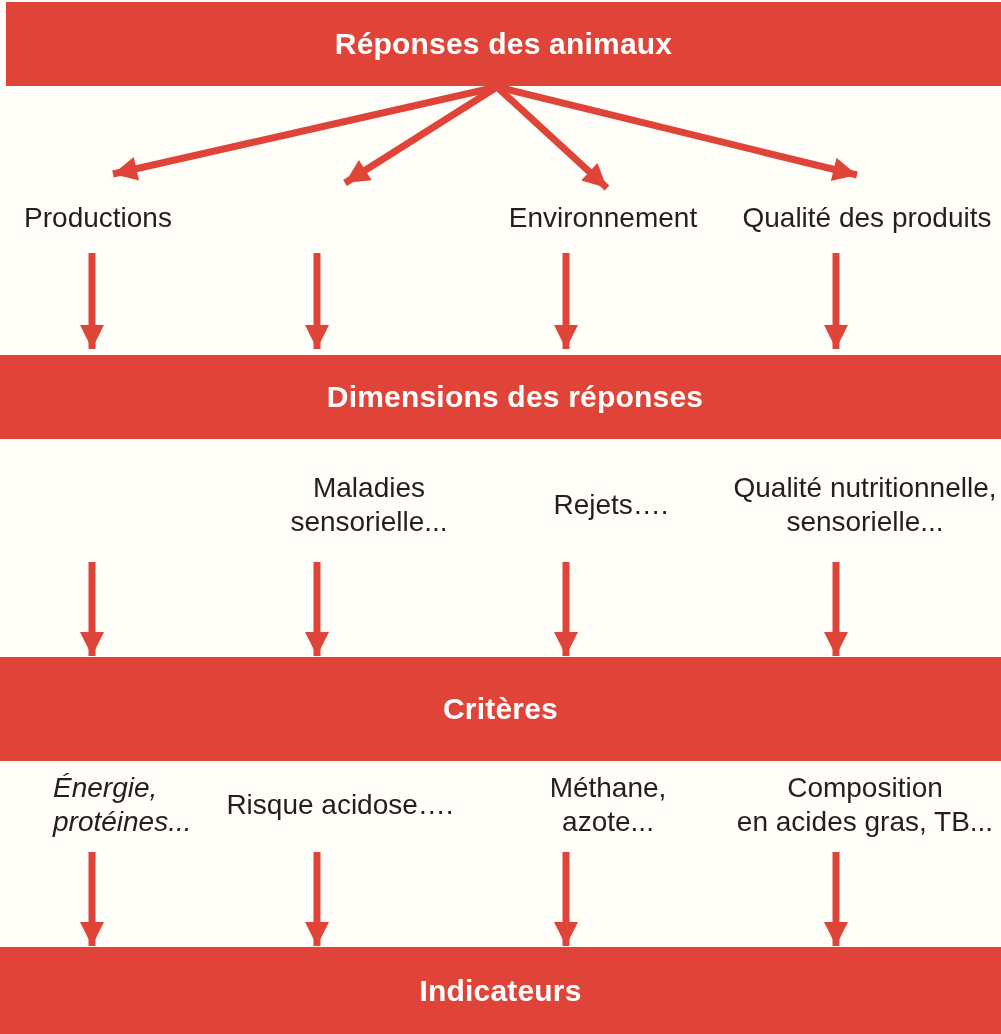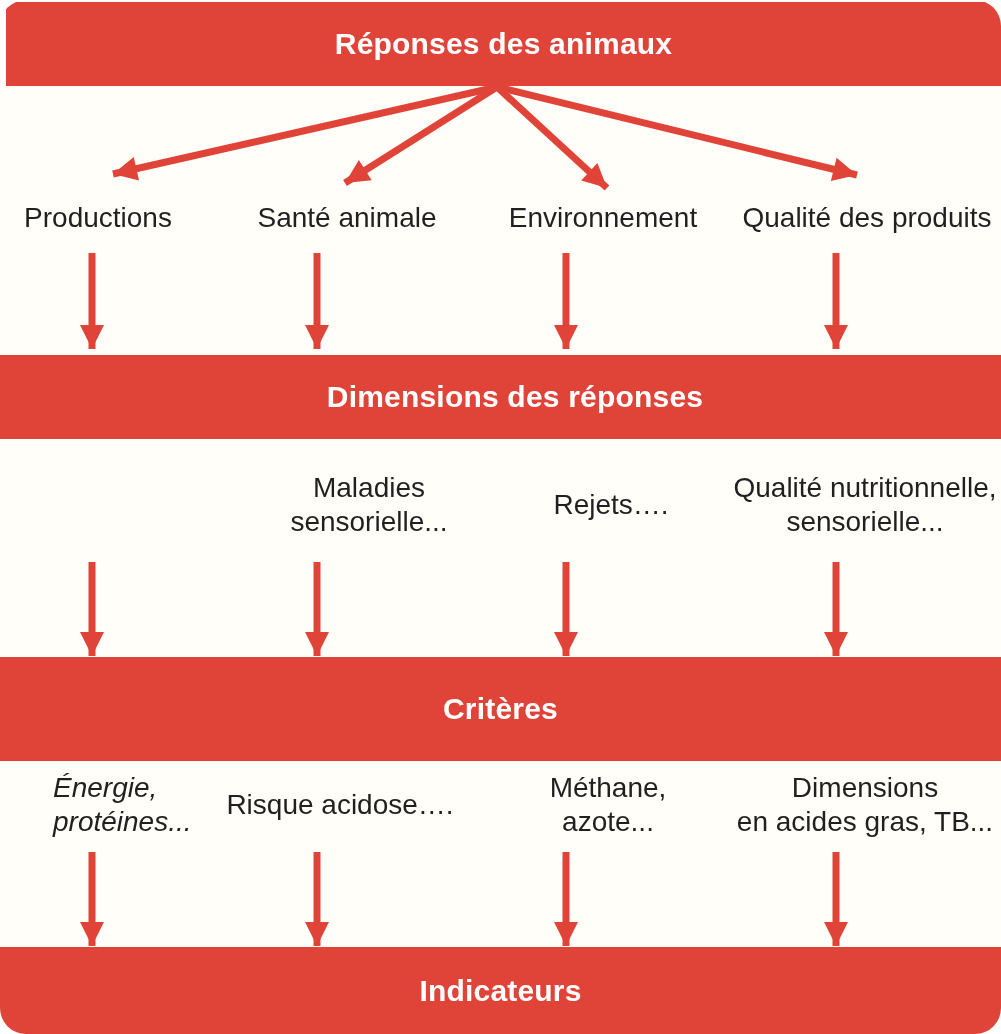--- a/index.html
+++ b/index.html
@@ -10,21 +10,20 @@
   }
   html,body{margin:0;padding:0;background:#fff;}
   .page{
     position:relative;
     width:1001px;
     height:1034px;
     background:var(--background);
     font-family:"Liberation Sans",sans-serif;
     color:var(--text);
     overflow:hidden;
-    border-radius:26px;
   }
   .banner{
     position:absolute;
     background:var(--red);
     color:var(--banner_text);
     display:flex;
     align-items:center;
     justify-content:center;
     font-weight:bold;
     font-size:30px;
@@ -84,23 +83,20 @@
       <line x1="92" y1="852" x2="92" y2="946" marker-end="url(#head)"></line>
       <line x1="317" y1="852" x2="317" y2="946" marker-end="url(#head)"></line>
       <line x1="566" y1="852" x2="566" y2="946" marker-end="url(#head)"></line>
       <line x1="836" y1="852" x2="836" y2="946" marker-end="url(#head)"></line>
     </g>
   </svg>
 
   <div class="cell center" style="left:75px;top:201px;height:34px;">
     <span class="ln">Productions</span>
   </div>
-  <div class="cell center" style="left:324px;top:201px;height:34px;">
-    <span class="ln">Santé animale</span>
-  </div>
   <div class="cell center" style="left:580px;top:201px;height:34px;">
     <span class="ln">Environnement</span>
   </div>
   <div class="cell center" style="left:844px;top:201px;height:34px;">
     <span class="ln">Qualité des produits</span>
   </div>
 
   <div class="banner" style="left:0;top:355px;right:0;height:84px;padding-left:29px;">
     <span>Dimensions des réponses</span>
   </div>
@@ -128,21 +124,21 @@
   </div>
   <div class="cell center" style="left:317px;top:770px;height:70px;">
     <span class="ln">Risque acidose….</span>
     <span class="ln"></span>
   </div>
   <div class="cell center" style="left:585px;top:770px;height:70px;">
     <span class="ln">Méthane,</span>
     <span class="ln">azote...</span>
   </div>
   <div class="cell center" style="left:842px;top:770px;height:70px;">
-    <span class="ln">Dimensions</span>
+    <span class="ln">Composition</span>
     <span class="ln">en acides gras, TB...</span>
   </div>
 
   <div class="banner" style="left:0;top:947px;right:0;height:87px;">
     <span>Indicateurs</span>
   </div>
 
 </div>
 
 </body></html>

